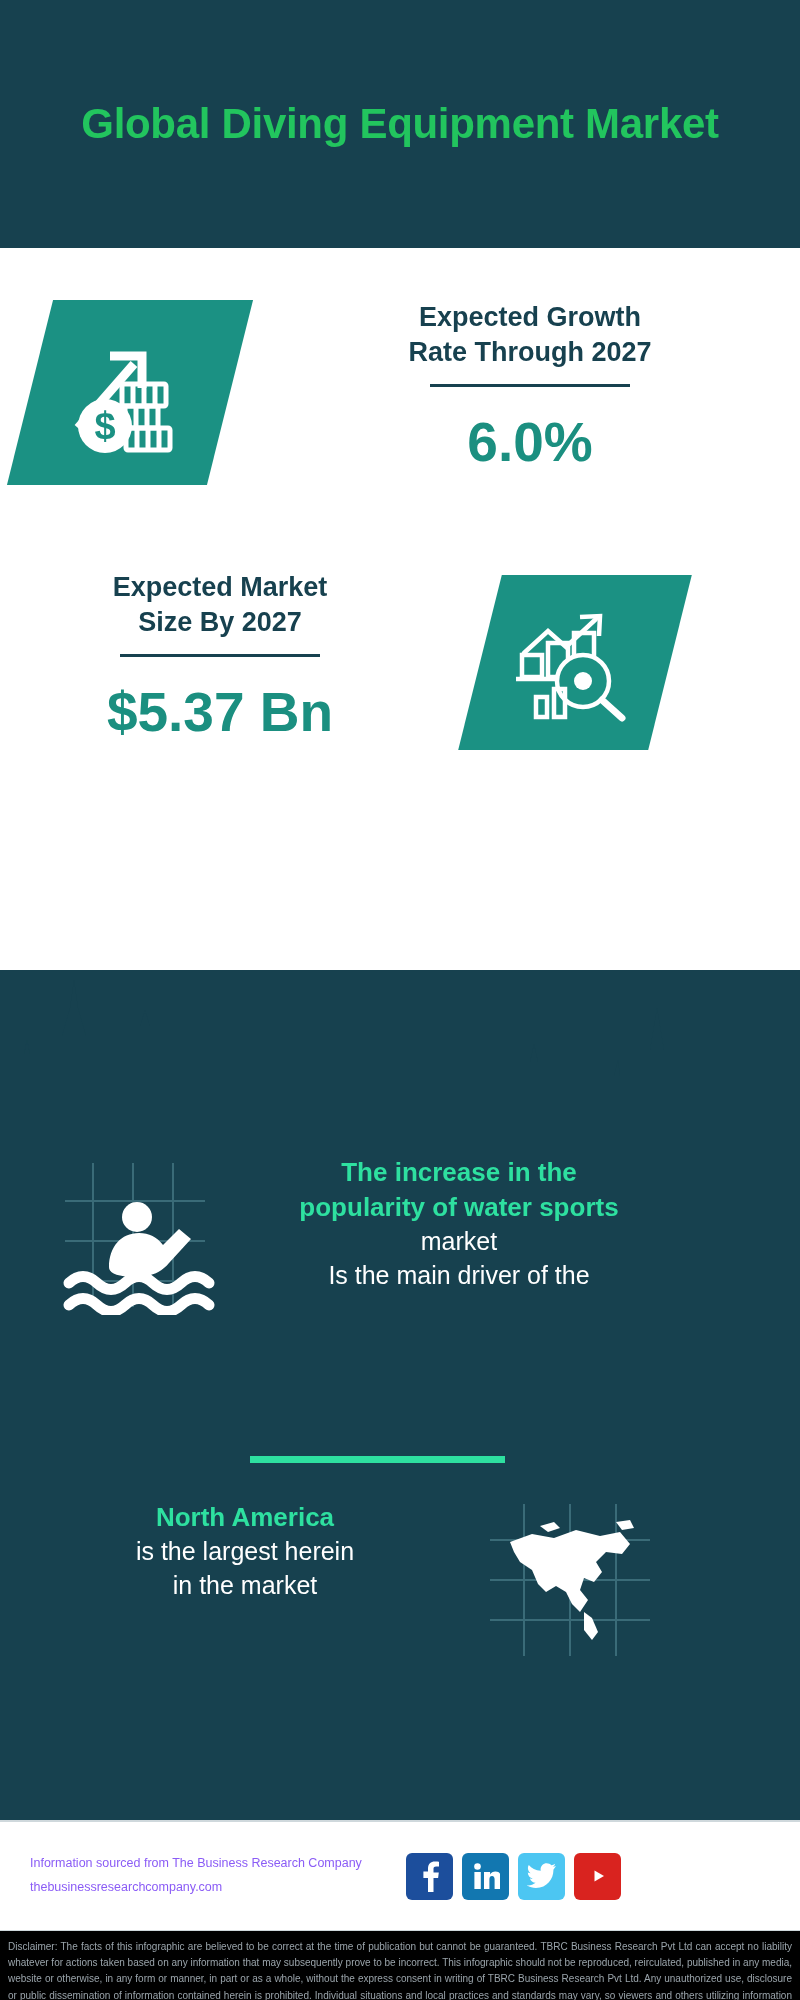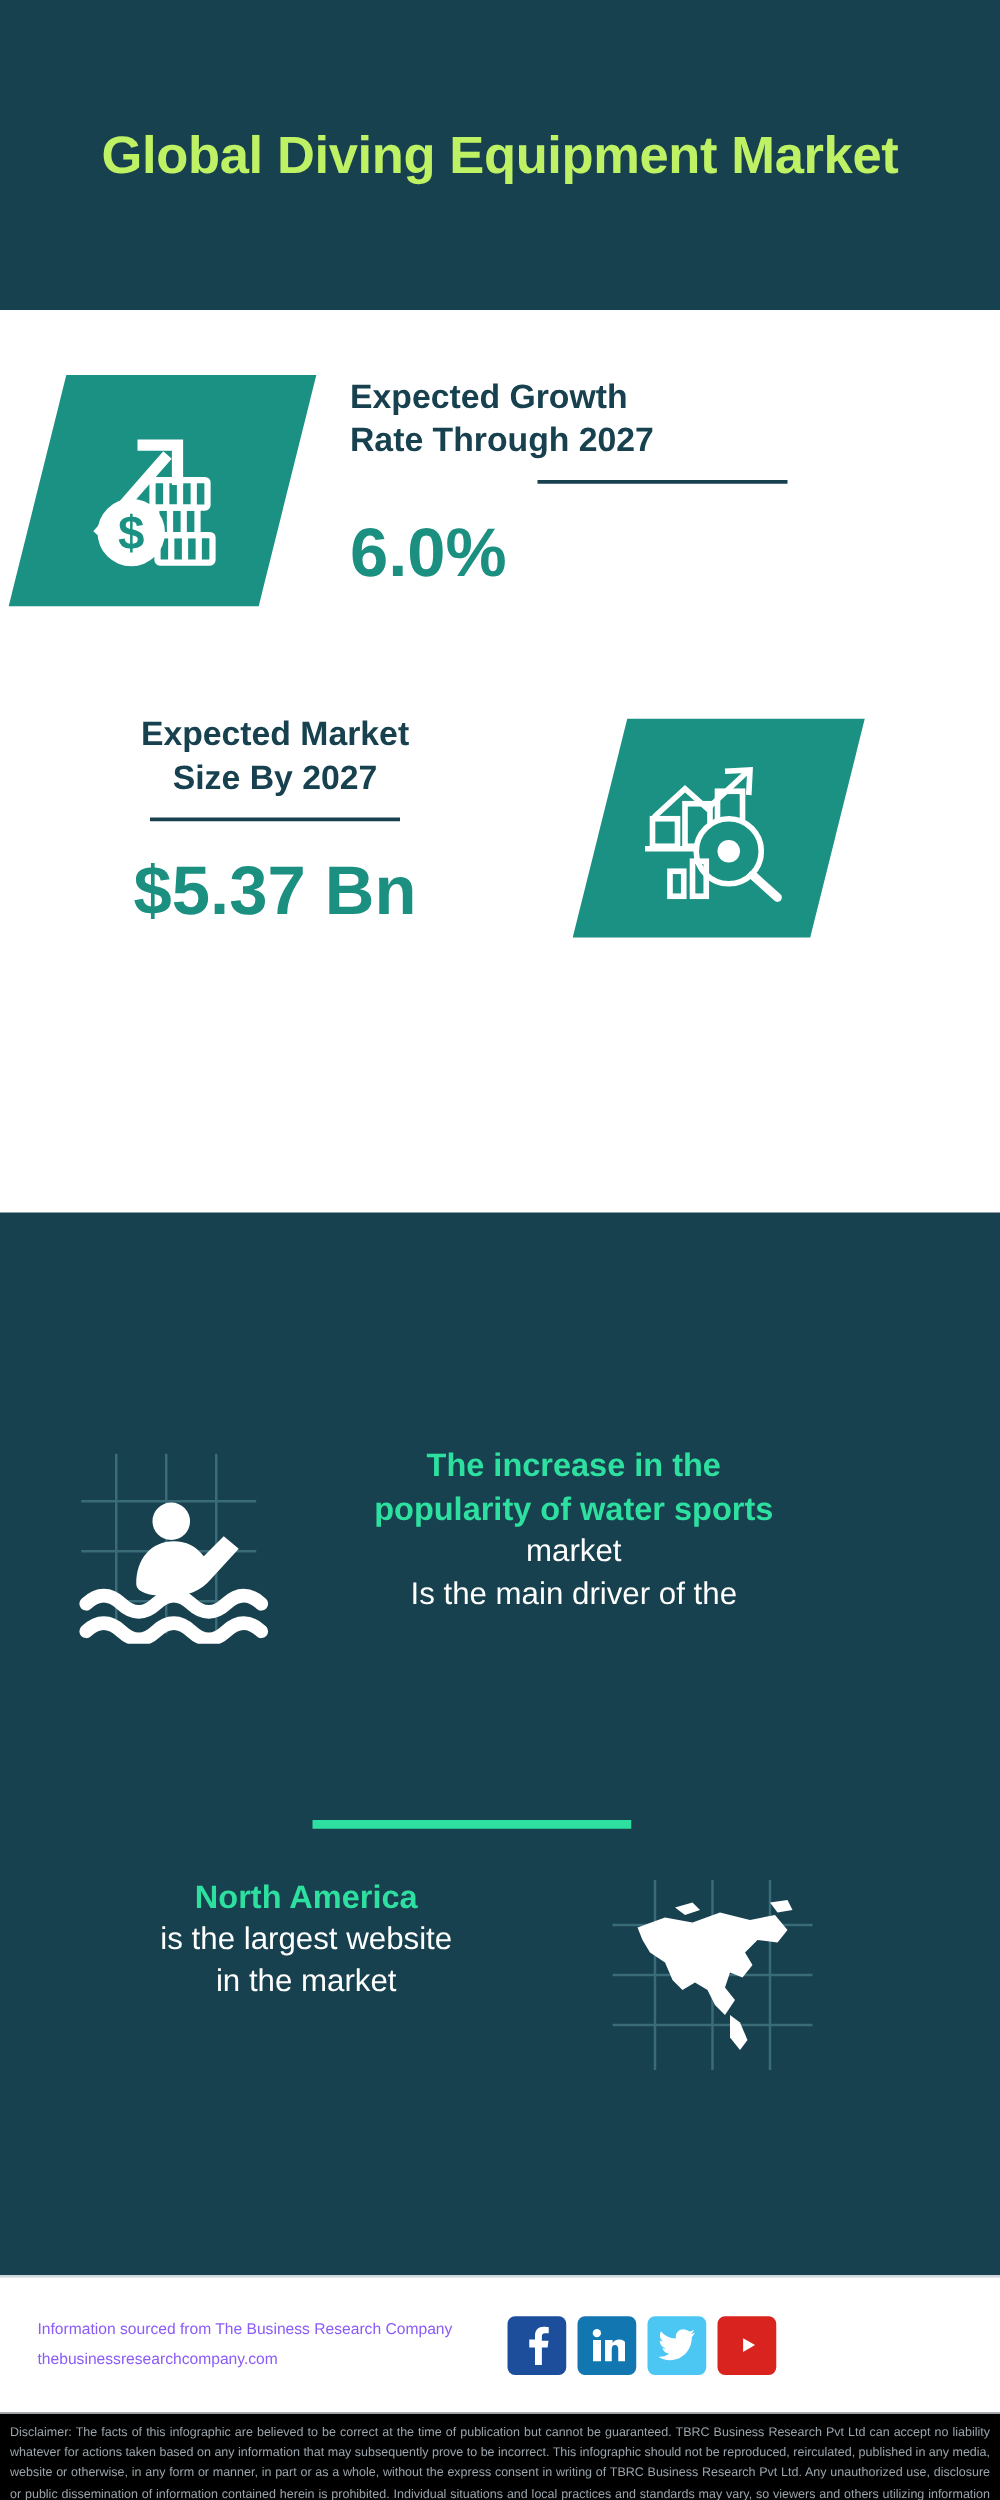--- a/index.html
+++ b/index.html
@@ -10,40 +10,40 @@
     color:#14404f;
   }
   .page{ width:800px; height:2000px; position:relative; background:#ffffff; }
 
   
   .header{
     position:absolute; left:0; top:0; width:800px; height:248px;
     background:#17414f; display:flex; align-items:center; justify-content:center;
   }
   .header h1{
-    font-size:42px; line-height:1.2; color:#bef264; font-weight:bold;
+    font-size:42px; line-height:1.2; color:#22c55e; font-weight:bold;
     text-align:center; letter-spacing:-0.3px; padding:0 40px;
   }
 
   
   .white-zone{
     position:absolute; left:0; top:248px; width:800px; height:722px; background:#ffffff;
   }
 
   
   .row-growth{ position:absolute; left:0; top:300px; width:800px; height:230px; }
   .para-left{
     position:absolute; left:30px; top:0px; width:200px; height:185px;
     background:#1b9183; transform:skewX(-14deg);
   }
   .para-left .ic{ transform:skewX(14deg); width:100%; height:100%;
     display:flex; align-items:center; justify-content:center; }
 
   .growth-text{
-    position:absolute; left:280px; top:0px; width:500px; text-align:left;
+    position:absolute; left:280px; top:0px; width:500px; text-align:center;
   }
   .lbl{
     font-size:27px; font-weight:bold; color:#17414f; line-height:1.3;
   }
   .rule-dark{
     width:200px; height:3px; background:#17414f; margin:14px auto 10px auto;
   }
   .val{
     font-size:55px; font-weight:bold; color:#1b8f80; line-height:1.1;margin-top:25px;
   }
@@ -215,21 +215,21 @@
       <span class="sub">market</span>
       <span class="sub">Is the main driver of the</span>
     </div>
   </div>
 
   <div class="mid-rule"></div>
 
   <div class="row-region">
     <div class="region-text">
       <span class="hl">North America</span>
-      <span class="sub">is the largest website</span>
+      <span class="sub">is the largest herein</span>
       <span class="sub">in the market</span>
     </div>
     <div class="region-icon">
       <svg width="180" height="160" viewBox="0 0 180 160">
         <g stroke="#3a6b78" stroke-width="2" fill="none">
           <path d="M10 40 H170 M10 80 H170 M10 120 H170"></path>
           <path d="M44 4 V156 M90 4 V156 M136 4 V156"></path>
         </g>
         <g fill="#ffffff">
           <path d="M30 42 L52 34 L74 38 L96 30 L120 36 L140 32 L150 44

